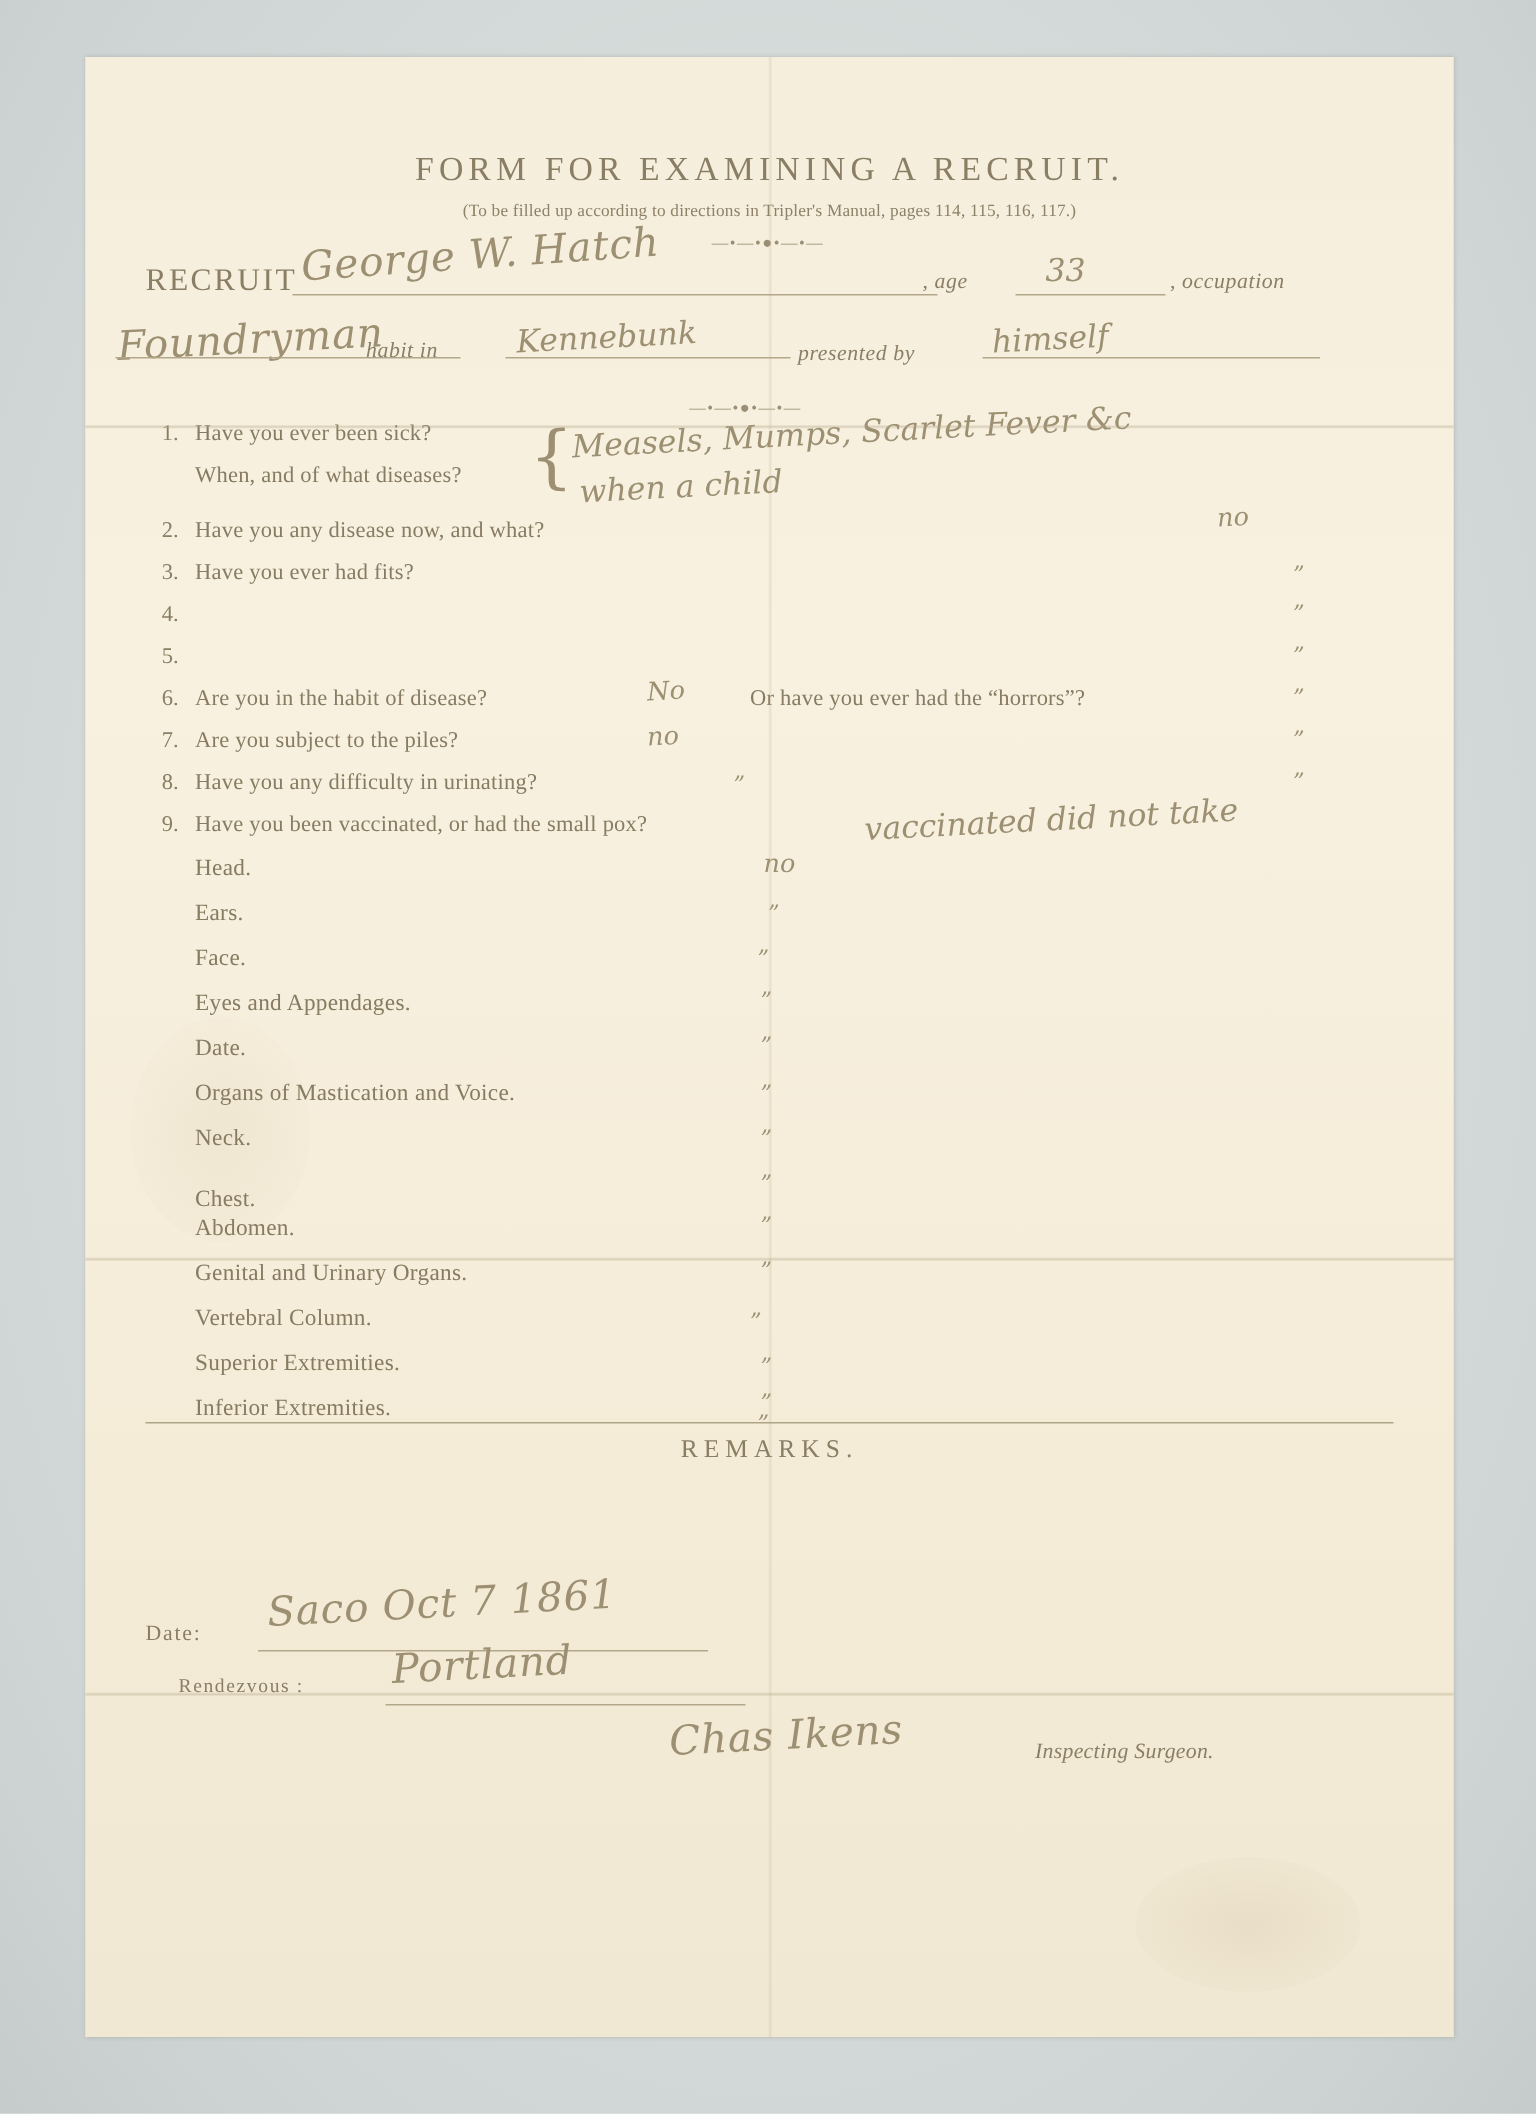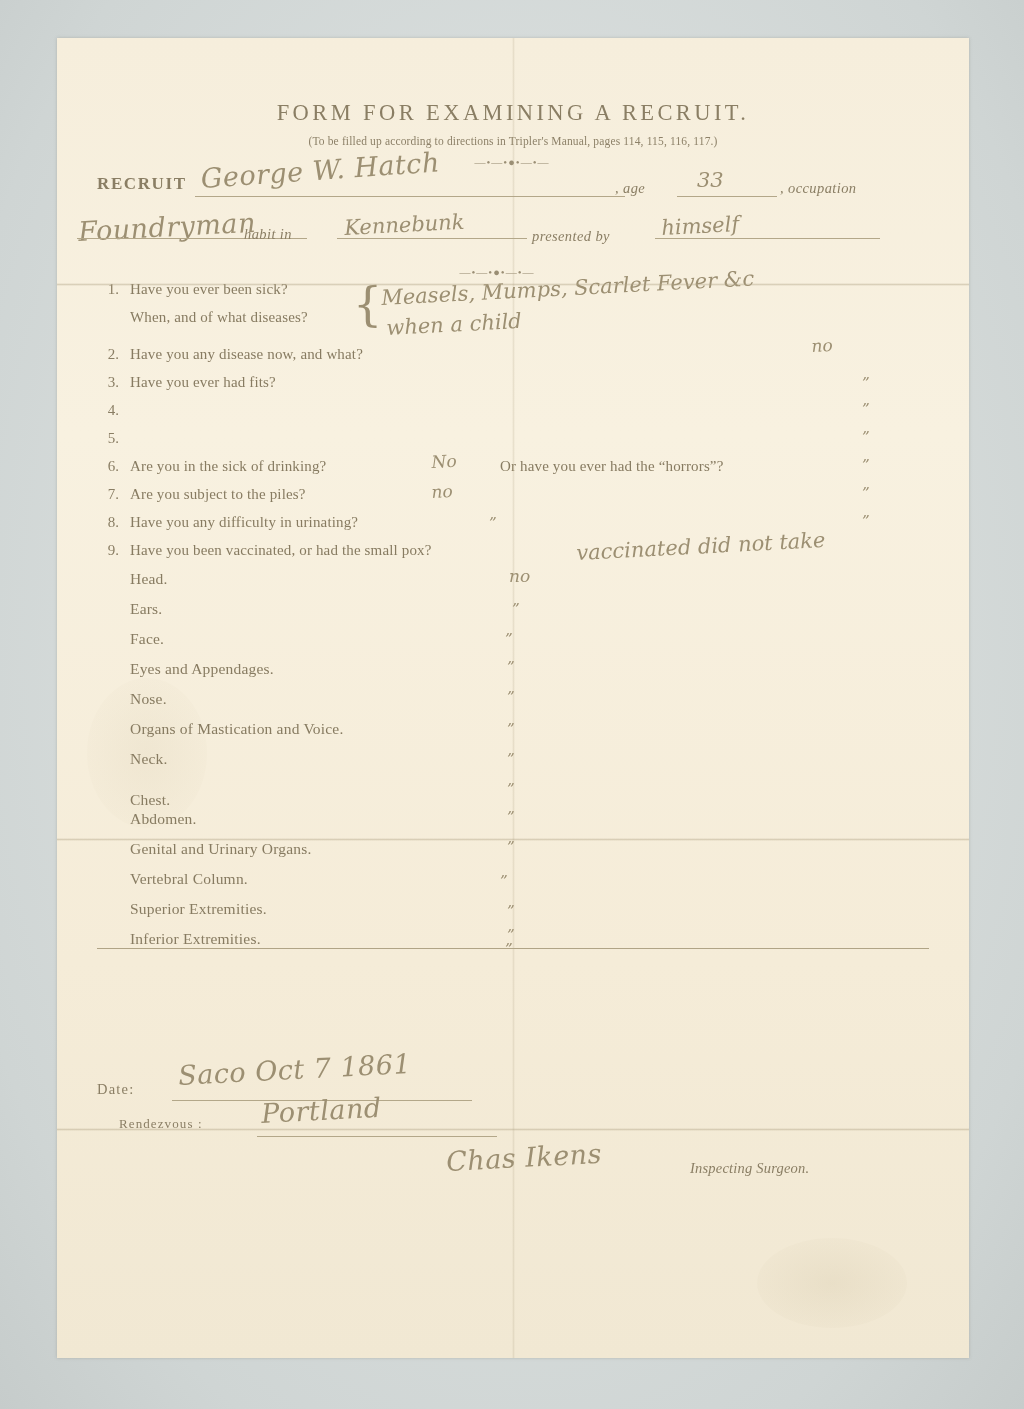--- a/index.html
+++ b/index.html
@@ -85,24 +85,23 @@
     color: #9a8e74;
     font-size: 11px;
     letter-spacing: 1px;
     text-align: center;
   }
   .orn1 { top: 118px; left: 355px; width: 200px; }
   .orn2 { top: 228px; left: 340px; width: 200px; }
   
   .lbl {
     position: absolute;
-    font-size: 17px;
+    font-size: 21px;
     letter-spacing: 1.6px;
     color: #8a7e64;
-    font-weight: bold;
   }
   .lbl-ital {
     position: absolute;
     font-size: 14.5px;
     font-style: italic;
     color: #8a7e64;
     letter-spacing: 0.4px;
   }
   .rule {
     position: absolute;
@@ -262,21 +261,21 @@
       <div class="qtext" style="left:73px; top:336px;">Have you ever had fits?</div>
       <div class="ditto" style="left:805px; top:336px;">”</div>
 
       <div class="qnum" style="left:40px; top:364px;">4.</div>
       <div class="ditto" style="left:805px; top:362px;">”</div>
 
       <div class="qnum" style="left:40px; top:392px;">5.</div>
       <div class="ditto" style="left:805px; top:390px;">”</div>
 
       <div class="qnum" style="left:40px; top:420px;">6.</div>
-      <div class="qtext" style="left:73px; top:420px;">Are you in the sick of drinking?</div>
+      <div class="qtext" style="left:73px; top:420px;">Are you in the habit of disease?</div>
       <div class="hw hw-sm slant2" style="left:375px; top:414px;">No</div>
       <div class="qtext" style="left:443px; top:420px;">Or have you ever had the  “horrors”?</div>
       <div class="ditto" style="left:805px; top:418px;">”</div>
 
       <div class="qnum" style="left:40px; top:448px;">7.</div>
       <div class="qtext" style="left:73px; top:448px;">Are you subject to the piles?</div>
       <div class="hw hw-sm slant2" style="left:375px; top:444px;">no</div>
       <div class="ditto" style="left:805px; top:446px;">”</div>
 
       <div class="qnum" style="left:40px; top:476px;">8.</div>
@@ -293,21 +292,21 @@
 
       <div class="organ" style="left:73px; top:562px;">Ears.</div>
       <div class="ditto" style="left:455px; top:562px;">”</div>
 
       <div class="organ" style="left:73px; top:592px;">Face.</div>
       <div class="ditto" style="left:448px; top:592px;">”</div>
 
       <div class="organ" style="left:73px; top:622px;">Eyes and Appendages.</div>
       <div class="ditto" style="left:450px; top:620px;">”</div>
 
-      <div class="organ" style="left:73px; top:652px;">Nose.</div>
+      <div class="organ" style="left:73px; top:652px;">Date.</div>
       <div class="ditto" style="left:450px; top:650px;">”</div>
 
       <div class="organ" style="left:73px; top:682px;">Organs of Mastication and  Voice.</div>
       <div class="ditto" style="left:450px; top:682px;">”</div>
 
       <div class="organ" style="left:73px; top:712px;">Neck.</div>
       <div class="ditto" style="left:450px; top:712px;">”</div>
 
       <div class="organ" style="left:73px; top:753px;">Chest.</div>
       <div class="ditto" style="left:450px; top:742px;">”</div>
@@ -322,20 +321,21 @@
       <div class="ditto" style="left:443px; top:834px;">”</div>
 
       <div class="organ" style="left:73px; top:862px;">Superior Extremities.</div>
       <div class="ditto" style="left:450px; top:864px;">”</div>
 
       <div class="organ" style="left:73px; top:892px;">Inferior Extremities.</div>
       <div class="ditto" style="left:450px; top:888px;">”</div>
       <div class="ditto" style="left:448px; top:902px;">”</div>
 
       <div class="hr-remarks"></div>
+      <div class="remarks">REMARKS.</div>
 
       <div class="date-lbl">Date:</div>
       <div class="rule" style="left:115px; top:1062px; width:300px;"></div>
       <div class="hw hw-lg slant2" style="left:122px; top:1022px;">Saco Oct 7 1861</div>
 
       <div class="rend-lbl">Rendezvous :</div>
       <div class="rule" style="left:200px; top:1098px; width:240px;"></div>
       <div class="hw hw-lg slant2" style="left:205px; top:1060px;">Portland</div>
 
       <div class="hw hw-lg slant2" style="left:390px; top:1108px;">Chas Ikens</div>

